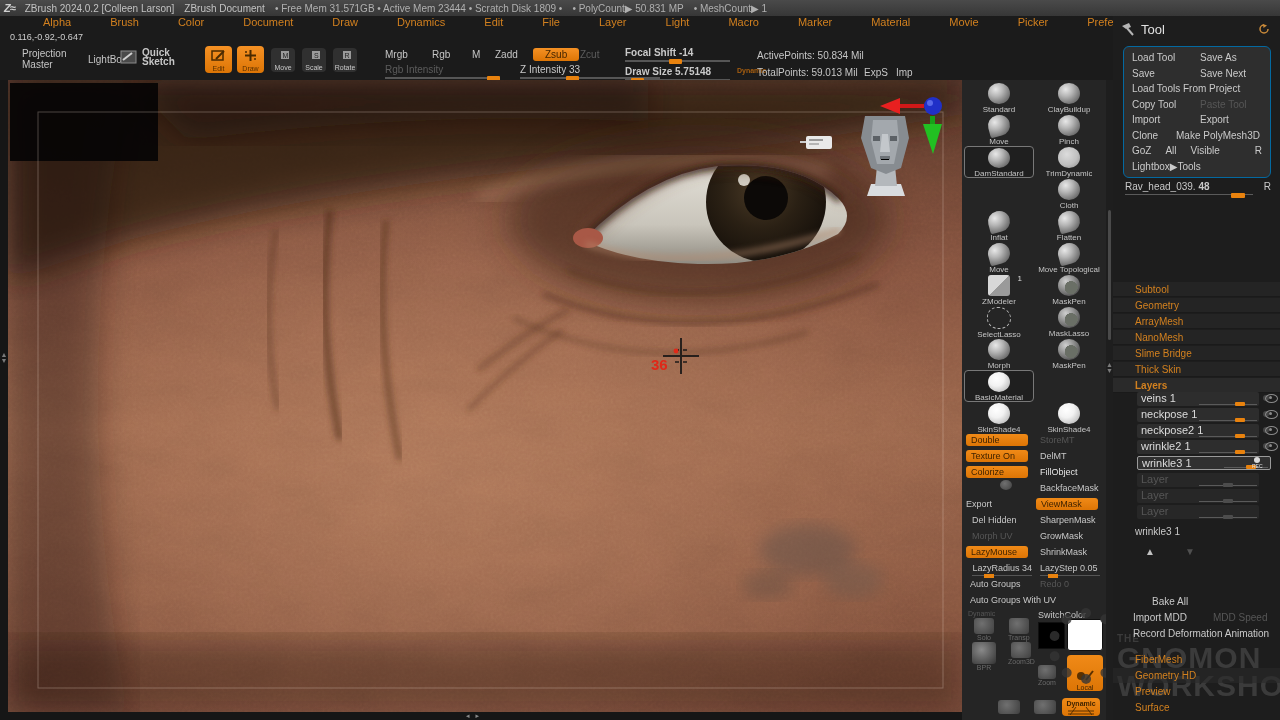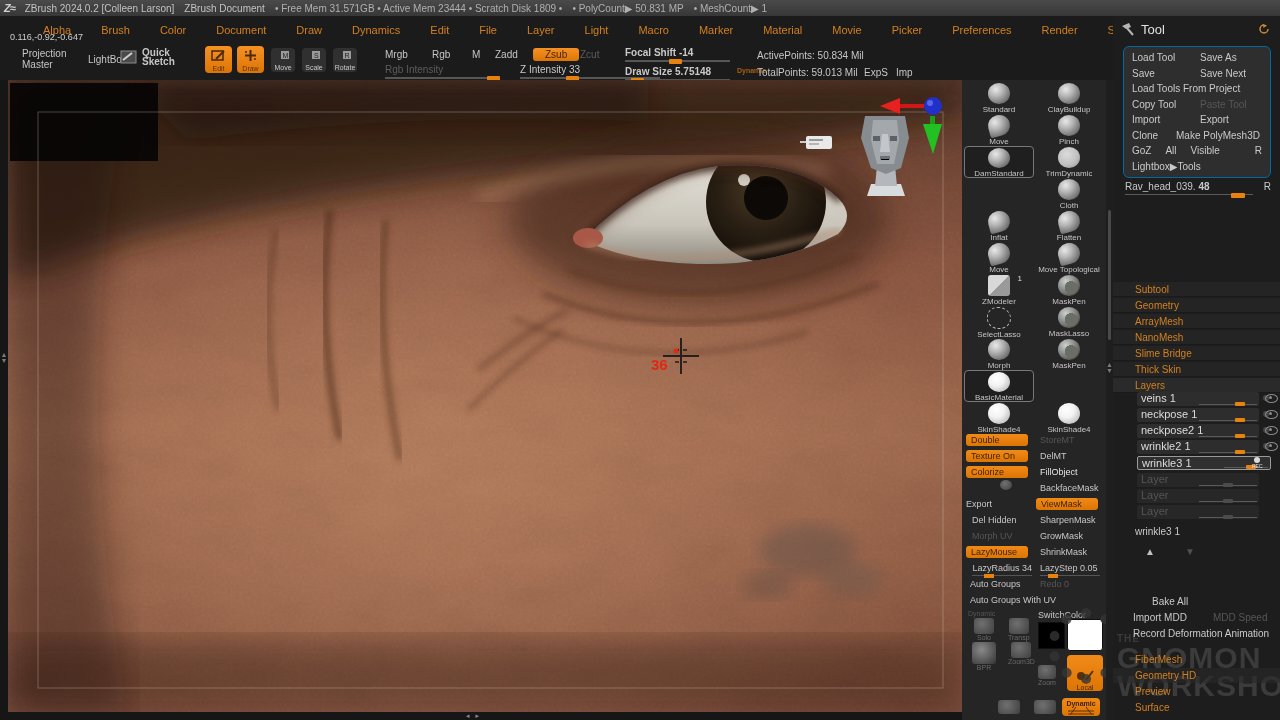--- a/index.html
+++ b/index.html
@@ -12,22 +12,22 @@
             display:flex;align-items:center;font-size:10px;color:#c2c2c2;padding:0 4px;box-sizing:border-box;gap:10px;}
   .titlebar .logo{color:#d0d0d0;font-weight:bold;font-style:italic;font-size:11px;letter-spacing:-1px;}
   .titlebar .stats{color:#b0b0b0;}
   .tb-right{margin-left:auto;display:flex;align-items:center;gap:8px;}
   .menus-btn{background:#e8820e;color:#3a2000;padding:0 5px;border-radius:2px;font-size:10px;line-height:13px;}
   .seethrough{position:relative;padding-bottom:2px;}
   .winbtn{width:13px;height:11px;display:inline-flex;align-items:center;justify-content:center;
           color:#cfcfcf;font-size:9px;line-height:9px;}
   .ico-sm{color:#b9b9b9;font-size:8px;letter-spacing:-1px;}
   
-  .menubar{left:0;top:16px;width:1113px;height:27px;background:#1b1b1b;display:flex;align-items:center;
-           padding-left:32px;box-sizing:border-box;gap:8px;}
+  .menubar{left:0;top:16px;width:1113px;height:27px;background:#1b1b1b;display:flex;align-items:flex-start;
+           padding-left:32px;box-sizing:border-box;gap:17px;}
   .menubar span{color:#d2801f;font-size:11px;padding:0 11px;}
   .coords{left:10px;top:32px;font-size:9px;color:#cfcfcf;}
   
   .toolbar{left:0;top:43px;width:1113px;height:37px;background:#1b1b1b;}
   .tbtn{position:absolute;font-size:10px;color:#c6c6c6;}
   .sqbtn{position:absolute;width:27px;height:27px;border-radius:4px;background:#303030;
          display:flex;flex-direction:column;align-items:center;justify-content:flex-end;
          font-size:7px;color:#caca c8;box-sizing:border-box;padding-bottom:1px;}
   .sqbtn.orange{background:linear-gradient(#f59124,#dd7505);color:#5a3000;}
   .sqbtn .glyph{flex:1;display:flex;align-items:center;justify-content:center;width:100%;}
@@ -602,21 +602,21 @@
       <div style="position:absolute;left:106px;top:0;width:14px;height:5px;background:#e8820e;border-radius:1px;"></div>
     </div>
   </div>
 
   <div class="sectionrow" style="top:266px;">Subtool</div>
   <div class="sectionrow" style="top:282px;">Geometry</div>
   <div class="sectionrow" style="top:298px;">ArrayMesh</div>
   <div class="sectionrow" style="top:314px;">NanoMesh</div>
   <div class="sectionrow" style="top:330px;">Slime Bridge</div>
   <div class="sectionrow" style="top:346px;">Thick Skin</div>
-  <div class="sectionrow" style="top:362px;background:#2a2a2a;">Layers</div>
+  <div class="sectionrow" style="top:362px;background:#2a2a2a;font-weight:bold;">Layers</div>
 
   <div class="layerrow" style="top:376px;"><span>veins 1</span><span class="ltrack"></span><span class="lhandle" style="right:14px;"></span></div>
   <div class="ldot" style="left:150px;top:379px;"></div>
     <div class="leye" style="left:152px;top:378px;"></div>
   <div class="layerrow" style="top:392px;"><span>neckpose 1</span><span class="ltrack"></span><span class="lhandle" style="right:14px;"></span></div>
   <div class="ldot" style="left:150px;top:395px;"></div>
     <div class="leye" style="left:152px;top:394px;"></div>
   <div class="layerrow" style="top:408px;"><span>neckpose2 1</span><span class="ltrack"></span><span class="lhandle" style="right:14px;"></span></div>
   <div class="ldot" style="left:150px;top:411px;"></div>
     <div class="leye" style="left:152px;top:410px;"></div>

